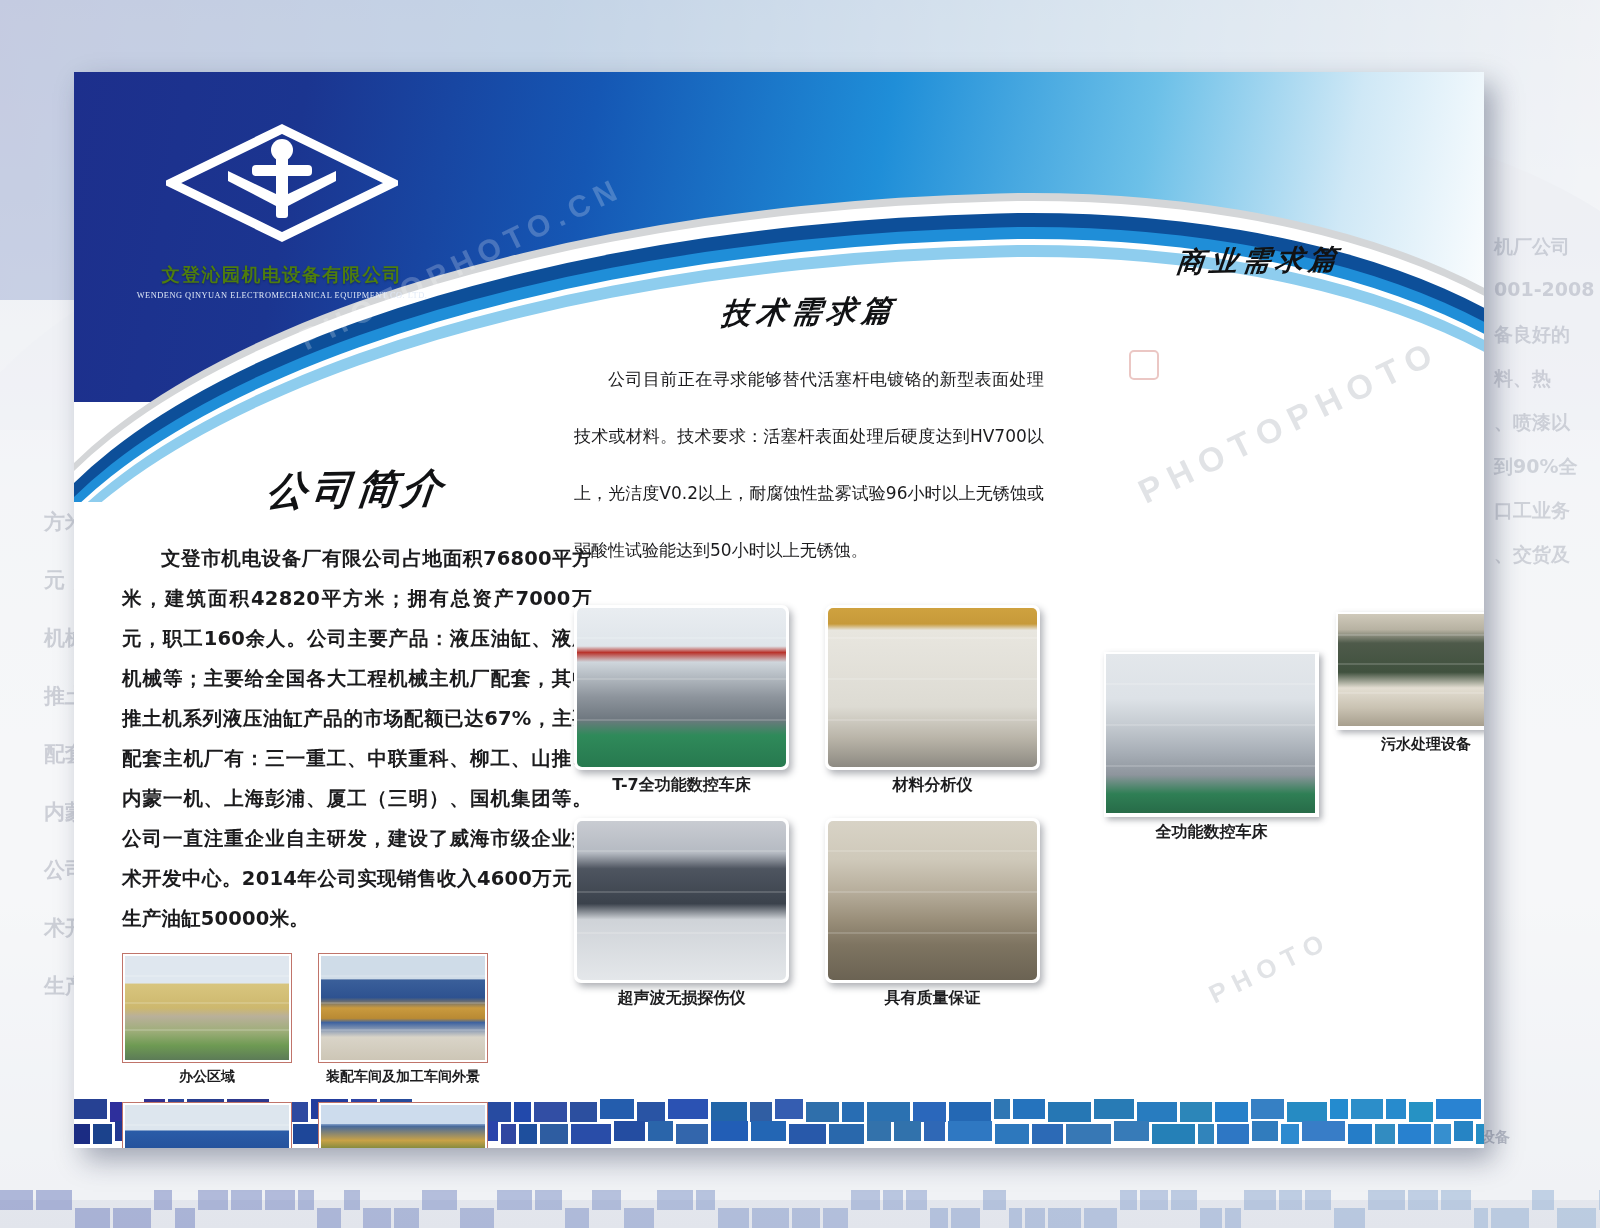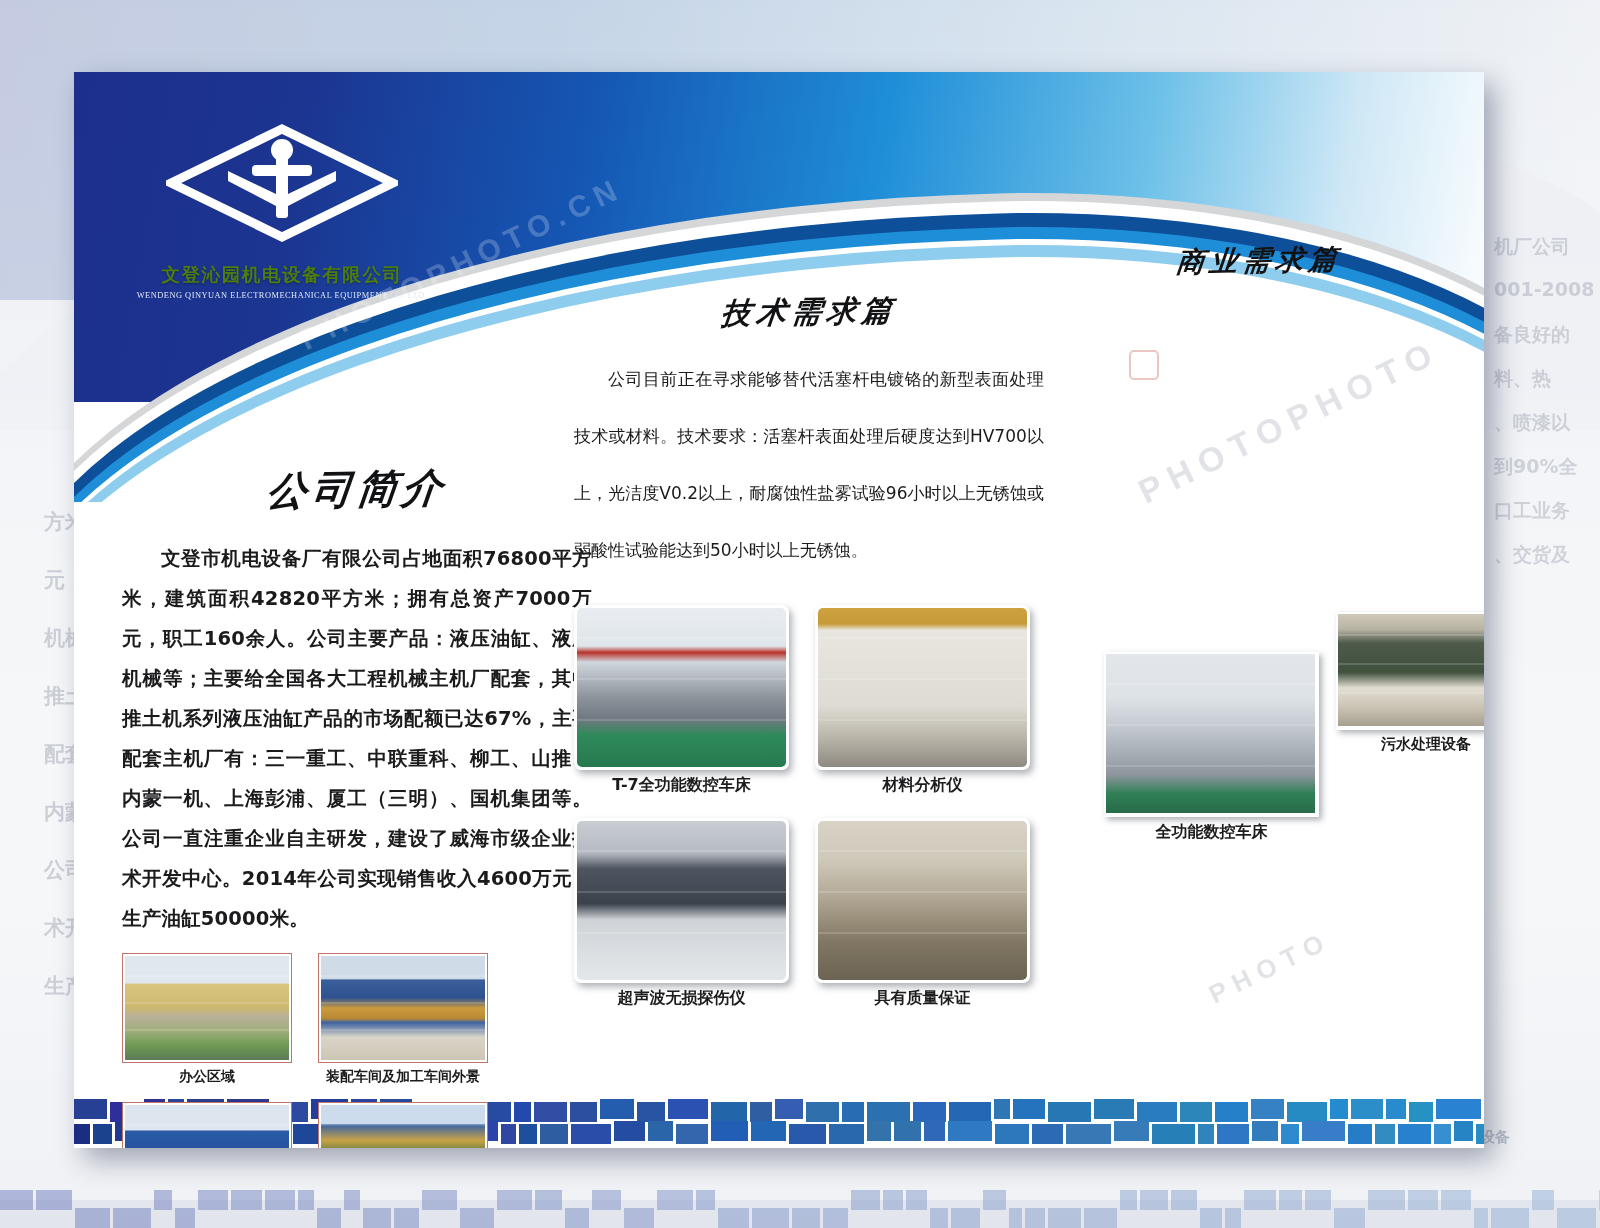--- a/index.html
+++ b/index.html
@@ -326,21 +326,21 @@
               <i style="left: 0px; right: 0px; top: 18%; height: 2px; background: rgba(255, 255, 255, 0.16);"></i>
             </div>
           </div>
         </div>
       </div>
   </div>
 
   <div class="col" id="col-mid">
     <div class="sec-title" id="title-tech">技术需求篇</div>
     <div class="body-text" id="txt-tech">公司目前正在寻求能够替代活塞杆电镀铬的新型表面处理技术或材料。技术要求：活塞杆表面处理后硬度达到HV700以上，光洁度V0.2以上，耐腐蚀性盐雾试验96小时以上无锈蚀或弱酸性试验能达到50小时以上无锈蚀。</div>
-    <div class="grid2" id="grid-tech" style="margin-top: 26px; gap: 22px 26px;">
+    <div class="grid2" id="grid-tech" style="margin-top: 26px; gap: 22px 36px;">
         <div class="photo" style="width: 215px;">
           <div class="shadow-frame" style="width: 215px; height: 165px;">
             <div class="img" style="width: 209px; height: 159px; background: linear-gradient(rgb(233, 237, 241) 0%, rgb(223, 229, 234) 24%, rgb(185, 51, 44) 28%, rgb(207, 214, 220) 34%, rgb(141, 148, 156) 56%, rgb(111, 120, 128) 70%, rgb(47, 138, 90) 80%, rgb(39, 121, 79) 100%);">
               <i style="left: 0px; right: 0px; top: 18%; height: 2px; background: rgba(255, 255, 255, 0.16);"></i>
               <i style="left: 0px; right: 0px; top: 44%; height: 2px; background: rgba(255, 255, 255, 0.16);"></i>
               <i style="left: 0px; right: 0px; top: 70%; height: 2px; background: rgba(255, 255, 255, 0.16);"></i>
             </div>
           </div>
           <div class="cap" style="font-size: 16px;">T-7全功能数控车床</div>
         </div>

